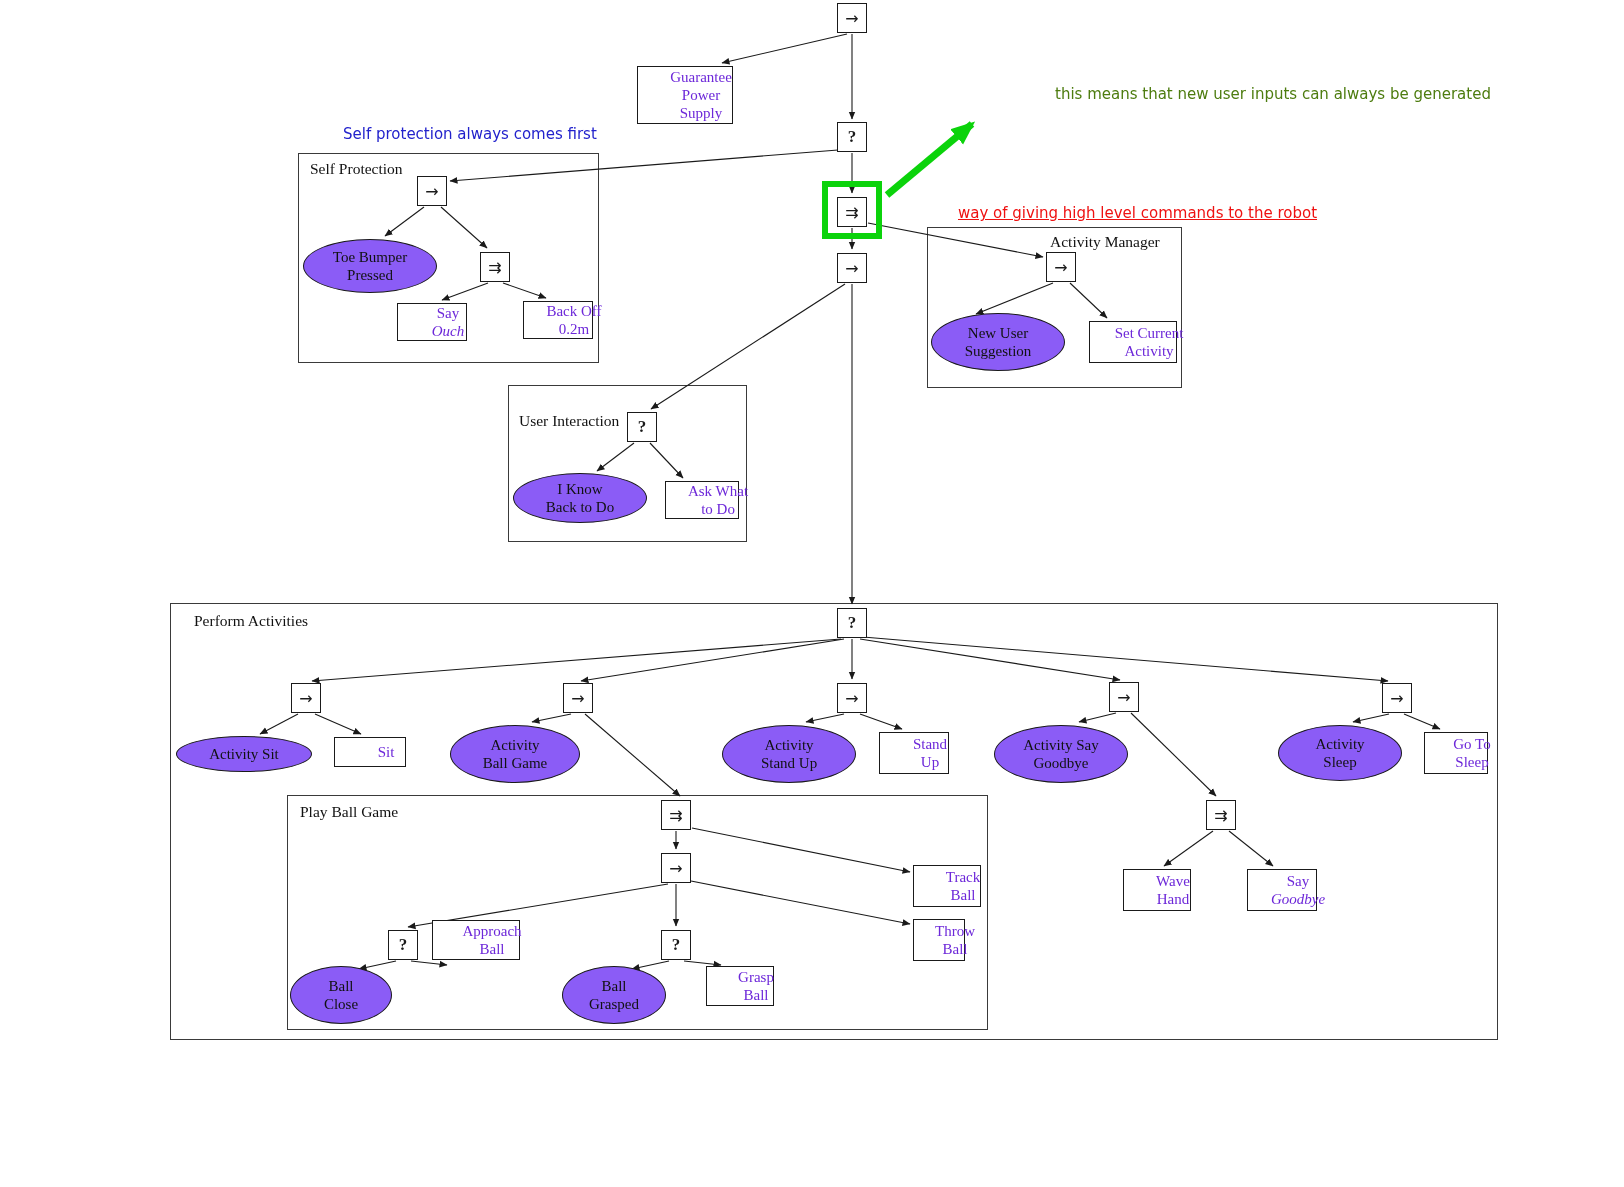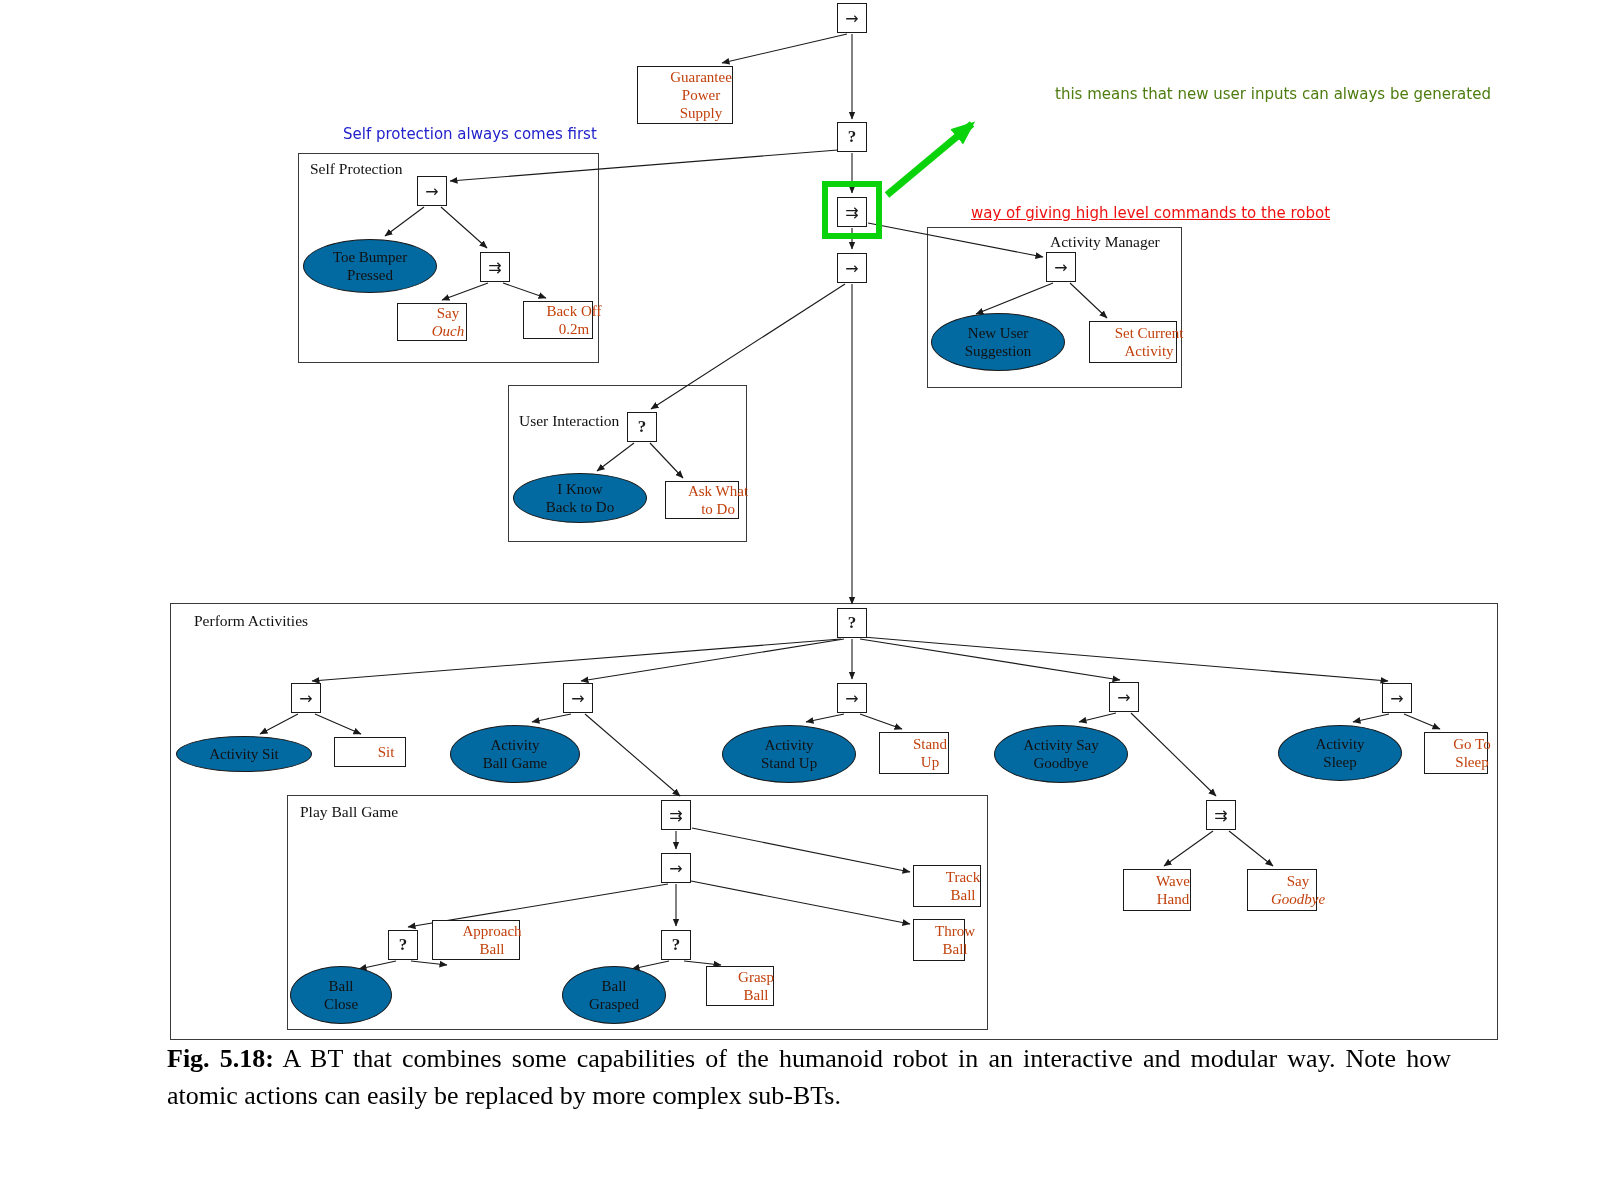--- a/index.html
+++ b/index.html
@@ -8,30 +8,30 @@
   svg.edges{position:absolute;left:0;top:0;z-index:2;}
   .container{position:absolute;border:1.6px solid #3a3a3a;box-sizing:border-box;z-index:1;}
   .clabel{position:absolute;font-family:"Liberation Serif",serif;font-size:15.5px;color:#111;
           z-index:2;white-space:nowrap;}
   .cnode{position:absolute;width:30px;height:30px;border:1.7px solid #1a1a1a;background:#fff;
          display:flex;align-items:center;justify-content:center;box-sizing:border-box;z-index:3;
          font-family:"DejaVu Sans",sans-serif;font-size:16px;color:#1a1a1a;}
   .cnode.q{font-family:"Liberation Serif",serif;font-weight:bold;font-size:17px;}
   .action{position:absolute;border:1.5px solid #1a1a1a;background:#fff;box-sizing:border-box;
           display:flex;flex-direction:column;align-items:center;justify-content:center;
-          font-size:15px;line-height:1.2;color:#c2410c;text-align:center;z-index:3;white-space:nowrap;padding-left:32px;}
-  .cond{position:absolute;border:1.4px solid #1a1a1a;background:#0369a1;box-sizing:border-box;
+          font-size:15px;line-height:1.2;color:#6d28d9;text-align:center;z-index:3;white-space:nowrap;padding-left:32px;}
+  .cond{position:absolute;border:1.4px solid #1a1a1a;background:#8b5cf6;box-sizing:border-box;
         border-radius:50%;display:flex;flex-direction:column;align-items:center;justify-content:center;
         font-size:15px;line-height:1.2;color:#111;text-align:center;z-index:3;white-space:nowrap;}
   .action span,.cond span{display:block;}
   .it{font-style:italic;}
   .note{position:absolute;font-family:"DejaVu Sans",sans-serif;font-size:15px;z-index:4;white-space:nowrap;}
   .note.blue{color:#2222cc;}
   .note.green{color:#4d7c0f;margin-left:39px;}
-  .note.red{color:#ee1111;text-decoration:underline;margin-left:13px;}
+  .note.red{color:#ee1111;text-decoration:underline;}
   .greenbox{position:absolute;left:822px;top:181px;width:60px;height:58px;border:6px solid #0bd30b;
             box-sizing:border-box;z-index:2;background:transparent;}
   .caption{position:absolute;left:167px;top:1040px;width:1284px;font-size:26px;line-height:1.44;
            color:#000;text-align:justify;z-index:4;}
   .caption .capbold{font-weight:bold;}
 </style>
 </head>
 <body>
 
 <div class="page">
@@ -267,16 +267,14 @@
     </div>
   <div class="cond" style="left:290px;top:966px;width:102px;height:58px">
     <span>Ball</span>
     <span>Close</span>
     </div>
   <div class="cond" style="left:562px;top:966px;width:104px;height:58px">
     <span>Ball</span>
     <span>Grasped</span>
     </div>
 
-  <div class="caption"><span class="capbold">Fig. 5.18:</span>
-    <span>A BT that combines some capabilities of the humanoid robot in an interactive and modular way. Note how atomic actions can easily be replaced by more complex sub-BTs.</span></div>
 
 </div>
 
 </body></html>

